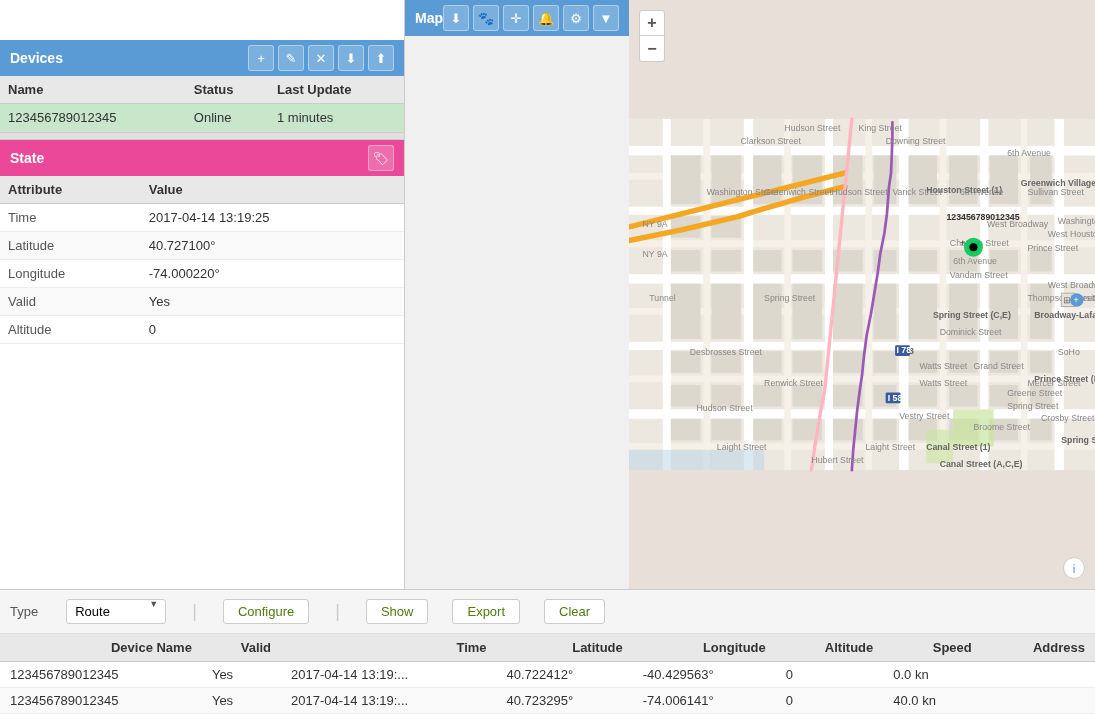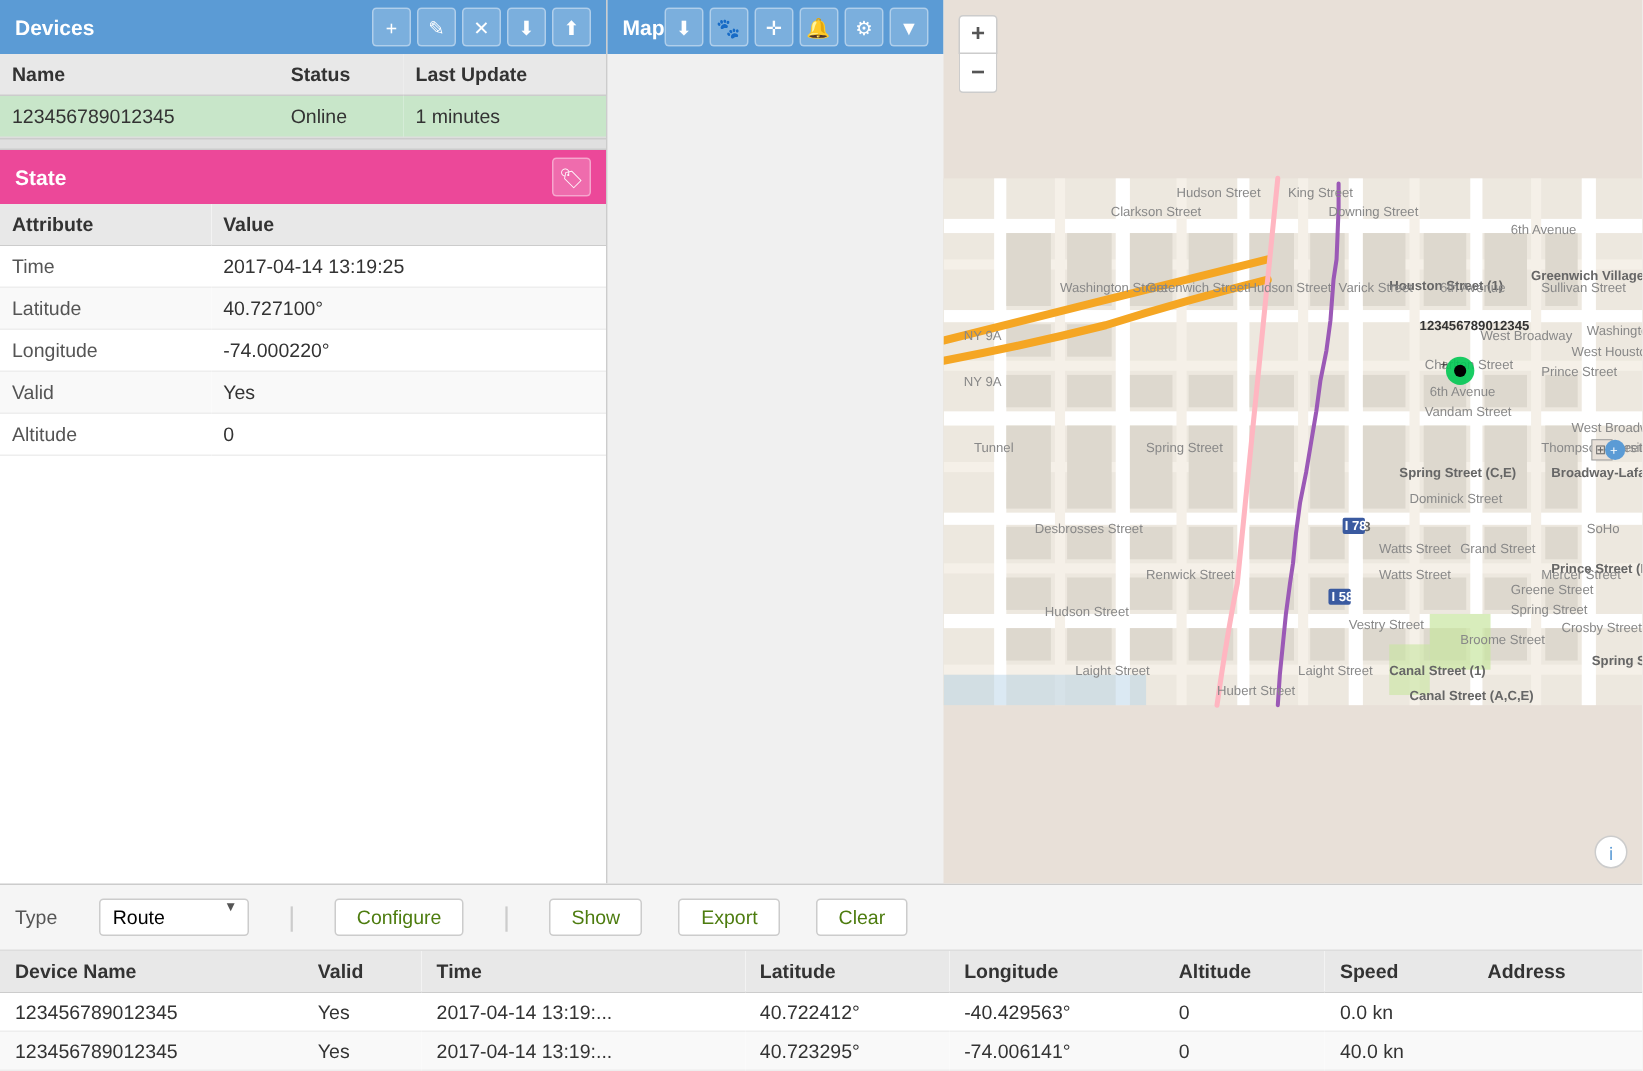--- a/index.html
+++ b/index.html
@@ -24,20 +24,21 @@
 
     
     .devices-header {
       background: #5b9bd5;
       color: #fff;
       padding: 6px 10px;
       display: flex;
       align-items: center;
       justify-content: space-between;
       height: 36px;
+      margin-top: 40px;
     }
     .devices-header-title {
       font-size: 14px;
       font-weight: bold;
     }
     .devices-header-icons {
       display: flex;
       gap: 4px;
     }
     .icon-btn {
@@ -273,21 +274,21 @@
     }
     .data-table {
       width: 100%;
       border-collapse: collapse;
       min-width: 900px;
     }
     .data-table thead th {
       background: #e8e8e8;
       border-bottom: 1px solid #ccc;
       padding: 6px 10px;
-      text-align: left;
+      text-align: right;
       font-weight: bold;
       color: #333;
       position: sticky;
       top: 0;
       white-space: nowrap;
     }
     .data-table tbody tr:nth-child(even) { background: #f9f9f9; }
     .data-table tbody tr:nth-child(odd) { background: #fff; }
     .data-table tbody td {
       padding: 5px 10px;

